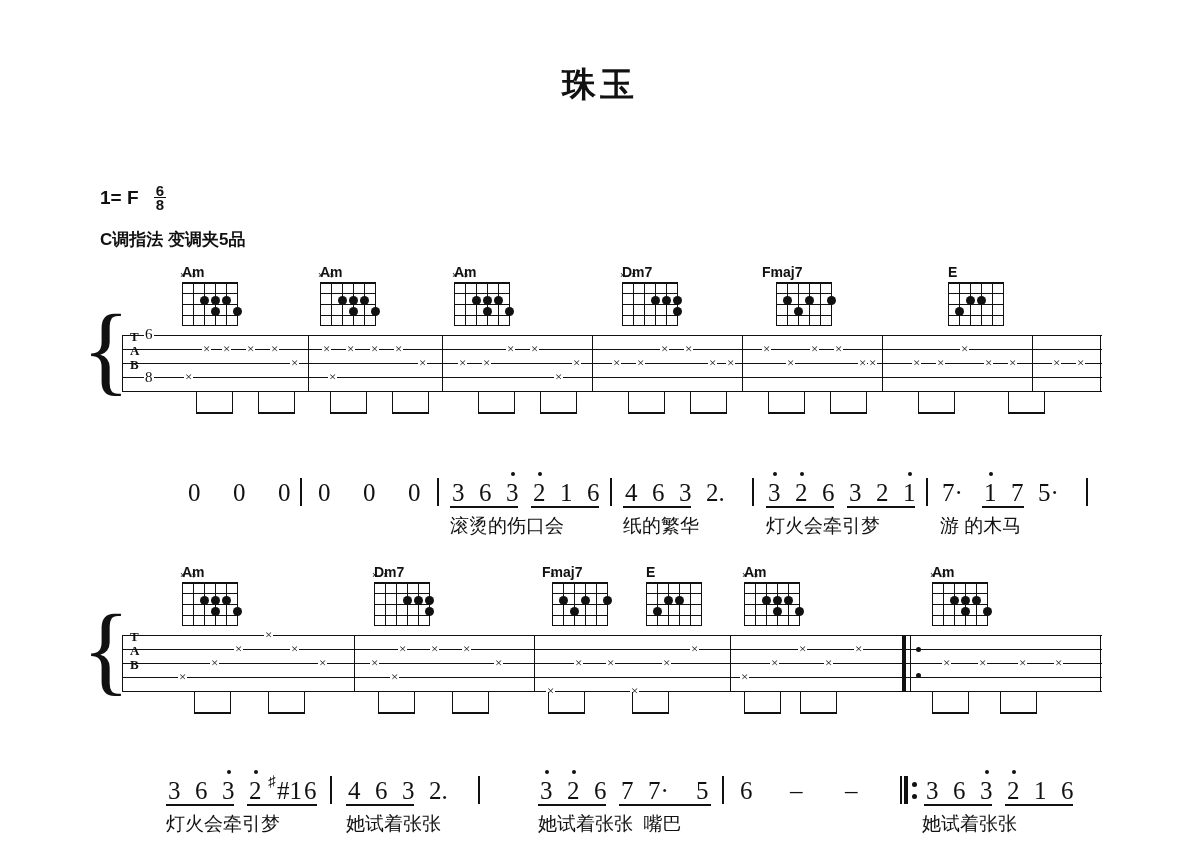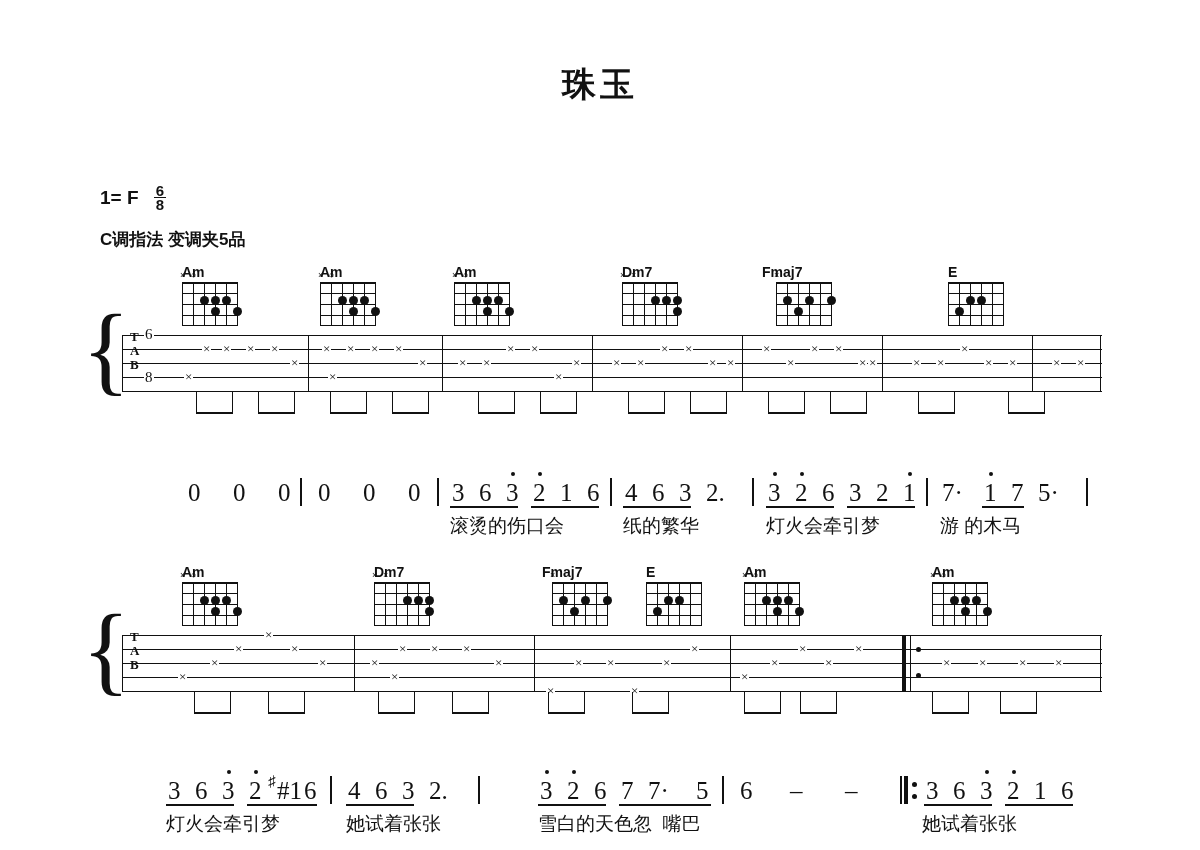--- a/index.html
+++ b/index.html
@@ -811,17 +811,17 @@
       <div class="nunder" style="left:924px; top:804px; width:68px;"></div>
       <div class="nnum" style="left:1007px; top:778px;">2</div>
       <div class="ndot-up" style="left:1012px; top:770px;"></div>
       <div class="nnum" style="left:1034px; top:778px;">1</div>
       <div class="nnum" style="left:1061px; top:778px;">6</div>
       <div class="nunder" style="left:1005px; top:804px; width:68px;"></div>
     </div>
 
     <div class="lyric" style="left:166px; top:814px;">灯火会牵引梦</div>
     <div class="lyric" style="left:346px; top:814px;">她试着张张</div>
-    <div class="lyric" style="left:538px; top:814px;">雪白的天色忽  嘴巴</div>
+    <div class="lyric" style="left:538px; top:814px;">她试着张张  嘴巴</div>
     <div class="lyric" style="left:922px; top:814px;">她试着张张</div>
   </div>
 
 </div>
 
 </body></html>

